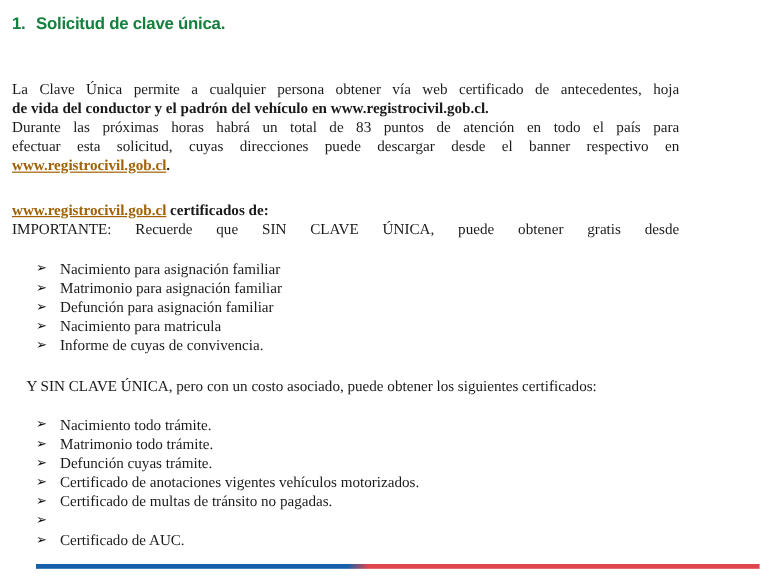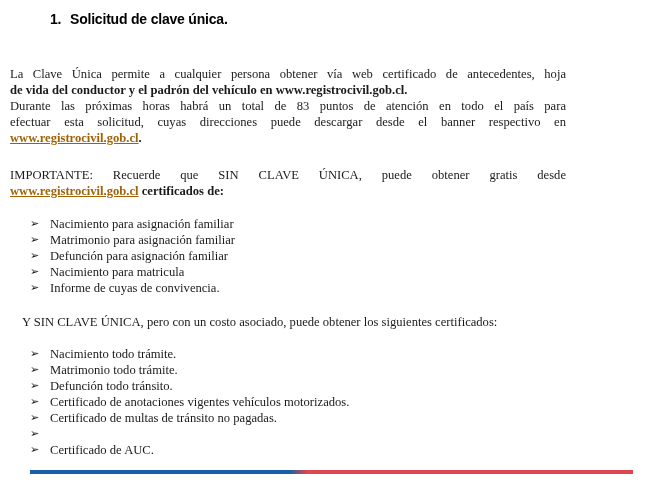--- a/index.html
+++ b/index.html
@@ -1,20 +1,20 @@
 <!DOCTYPE html>
 <html><head>
 <meta charset="utf-8">
 <style>
   html, body { margin: 0; padding: 0; background: #ffffff; }
   body { width: 649px; height: 488px; position: relative; overflow: hidden; color: #1a1a1a; }
   .title {
     position: absolute; left: 10px; top: 11px;
     font-family: "Liberation Sans", sans-serif; font-weight: bold; font-size: 14px;
-    color: #000000; letter-spacing: -0.2px; margin-left: 40px;
+    color: #15803d; letter-spacing: -0.2px;
   }
   .title .num { display: inline-block; width: 20px; }
   .body-text {
     font-family: "Liberation Serif", serif; font-size: 12.6px; line-height: 16px; color: #1a1a1a;
   }
   .para {
     position: absolute; left: 10px; width: 556px; text-align: justify;
   }
   .para .line { display: block; text-align: justify; text-align-last: justify; white-space: nowrap; }
   .para .line.last { text-align-last: left; font-weight: bold; }
@@ -36,22 +36,22 @@
 
 <div class="para body-text" style="top:66px;">
   <span class="line">La Clave Única permite a cualquier persona obtener vía web certificado de antecedentes, hoja</span>
   <span class="line last">de vida del conductor y el padrón del vehículo en www.registrocivil.gob.cl.</span>
   <span class="line">Durante las próximas horas habrá un total de 83 puntos de atención en todo el país para</span>
   <span class="line">efectuar esta solicitud, cuyas direcciones puede descargar desde el banner respectivo en</span>
   <span class="line last"><a class="link" href="#">www.registrocivil.gob.cl</a><span>.</span></span>
 </div>
 
 <div class="para body-text" style="top:167px;">
+  <span class="line last"><a class="link" href="#">www.registrocivil.gob.cl</a><span> certificados de:</span></span>
   <span class="line">IMPORTANTE: Recuerde que SIN CLAVE ÚNICA, puede obtener gratis desde</span>
-  <span class="line last"><a class="link" href="#">www.registrocivil.gob.cl</a><span> certificados de:</span></span>
 </div>
 
 <ul class="list body-text" style="top:216px;">
   <li>
       <span class="arrow">➢</span>
       <span>Nacimiento para asignación familiar</span>
     </li>
   <li>
       <span class="arrow">➢</span>
       <span>Matrimonio para asignación familiar</span>
@@ -76,21 +76,21 @@
   <li>
       <span class="arrow">➢</span>
       <span>Nacimiento todo trámite.</span>
     </li>
   <li>
       <span class="arrow">➢</span>
       <span>Matrimonio todo trámite.</span>
     </li>
   <li>
       <span class="arrow">➢</span>
-      <span>Defunción todo tránsito.</span>
+      <span>Defunción cuyas trámite.</span>
     </li>
   <li>
       <span class="arrow">➢</span>
       <span>Certificado de anotaciones vigentes vehículos motorizados.</span>
     </li>
   <li>
       <span class="arrow">➢</span>
       <span>Certificado de multas de tránsito no pagadas.</span>
     </li>
   <li>

